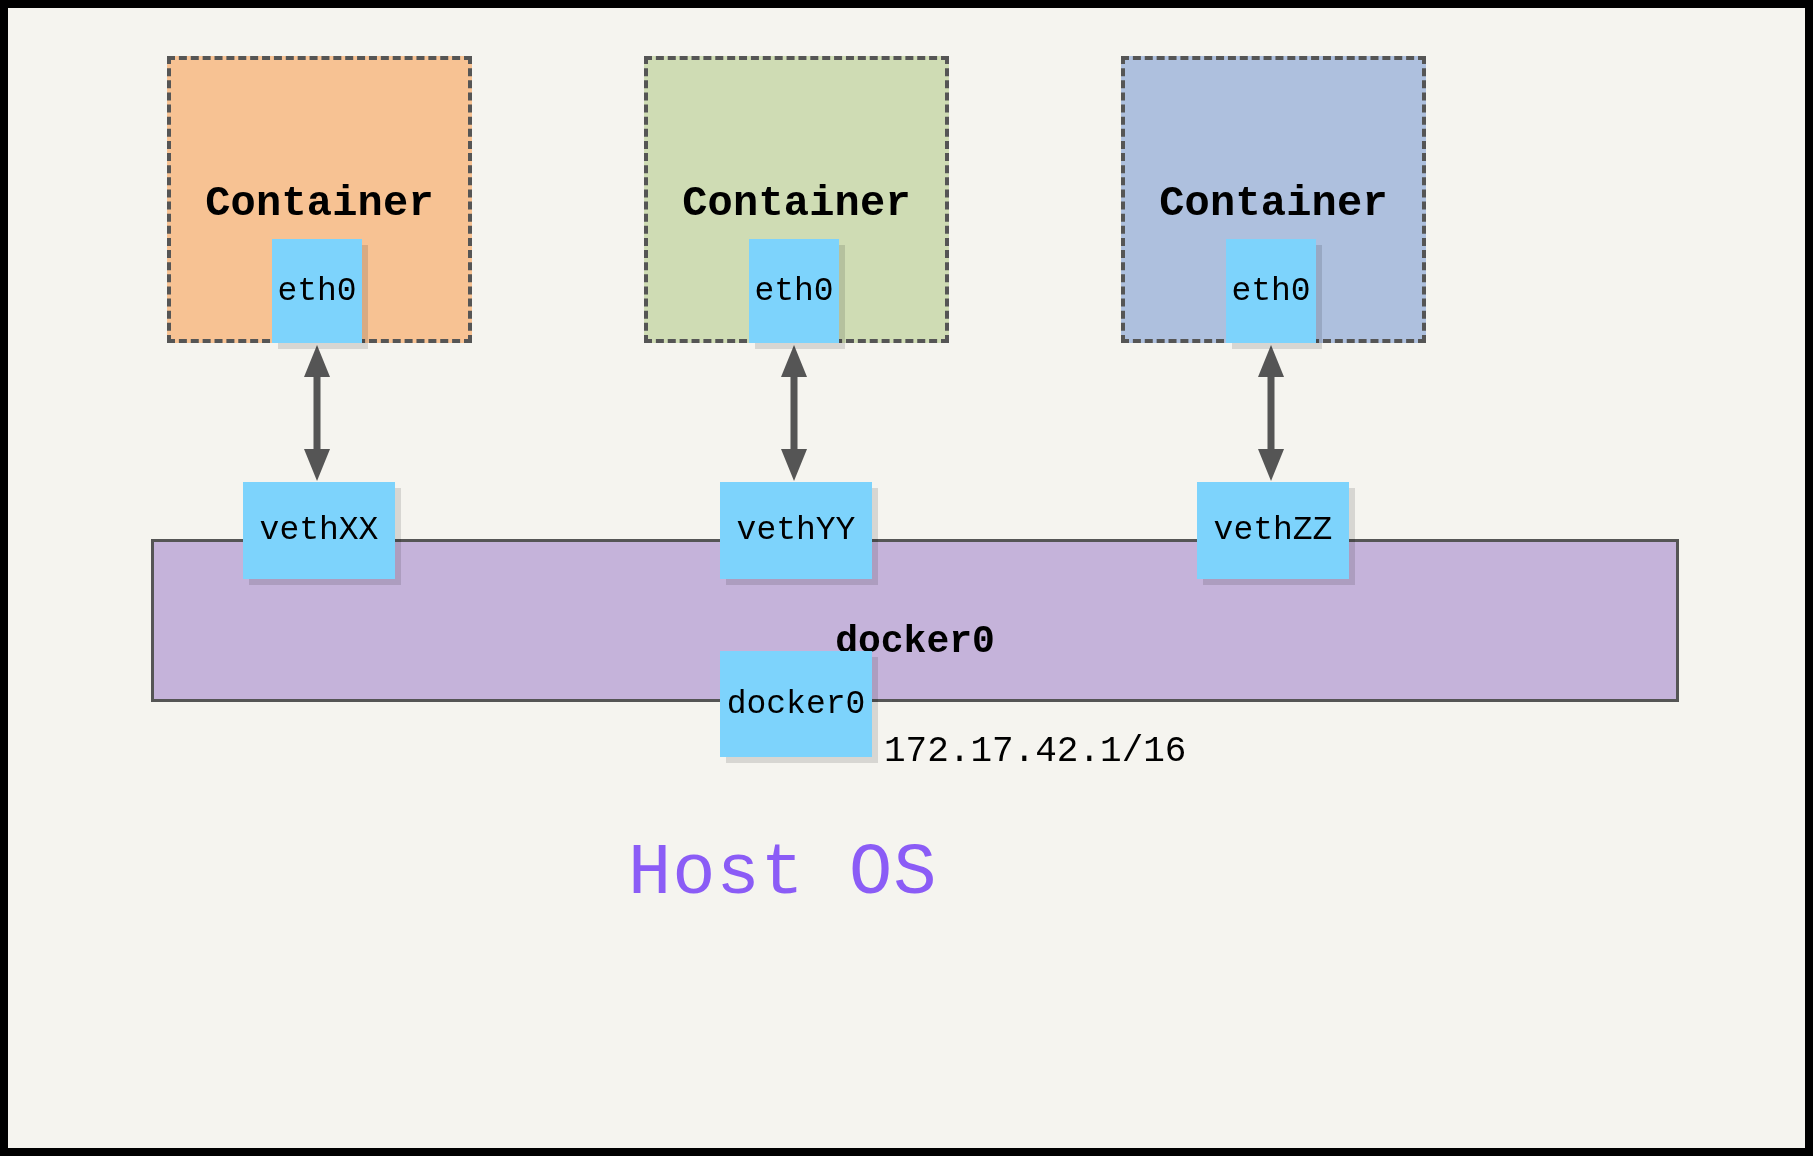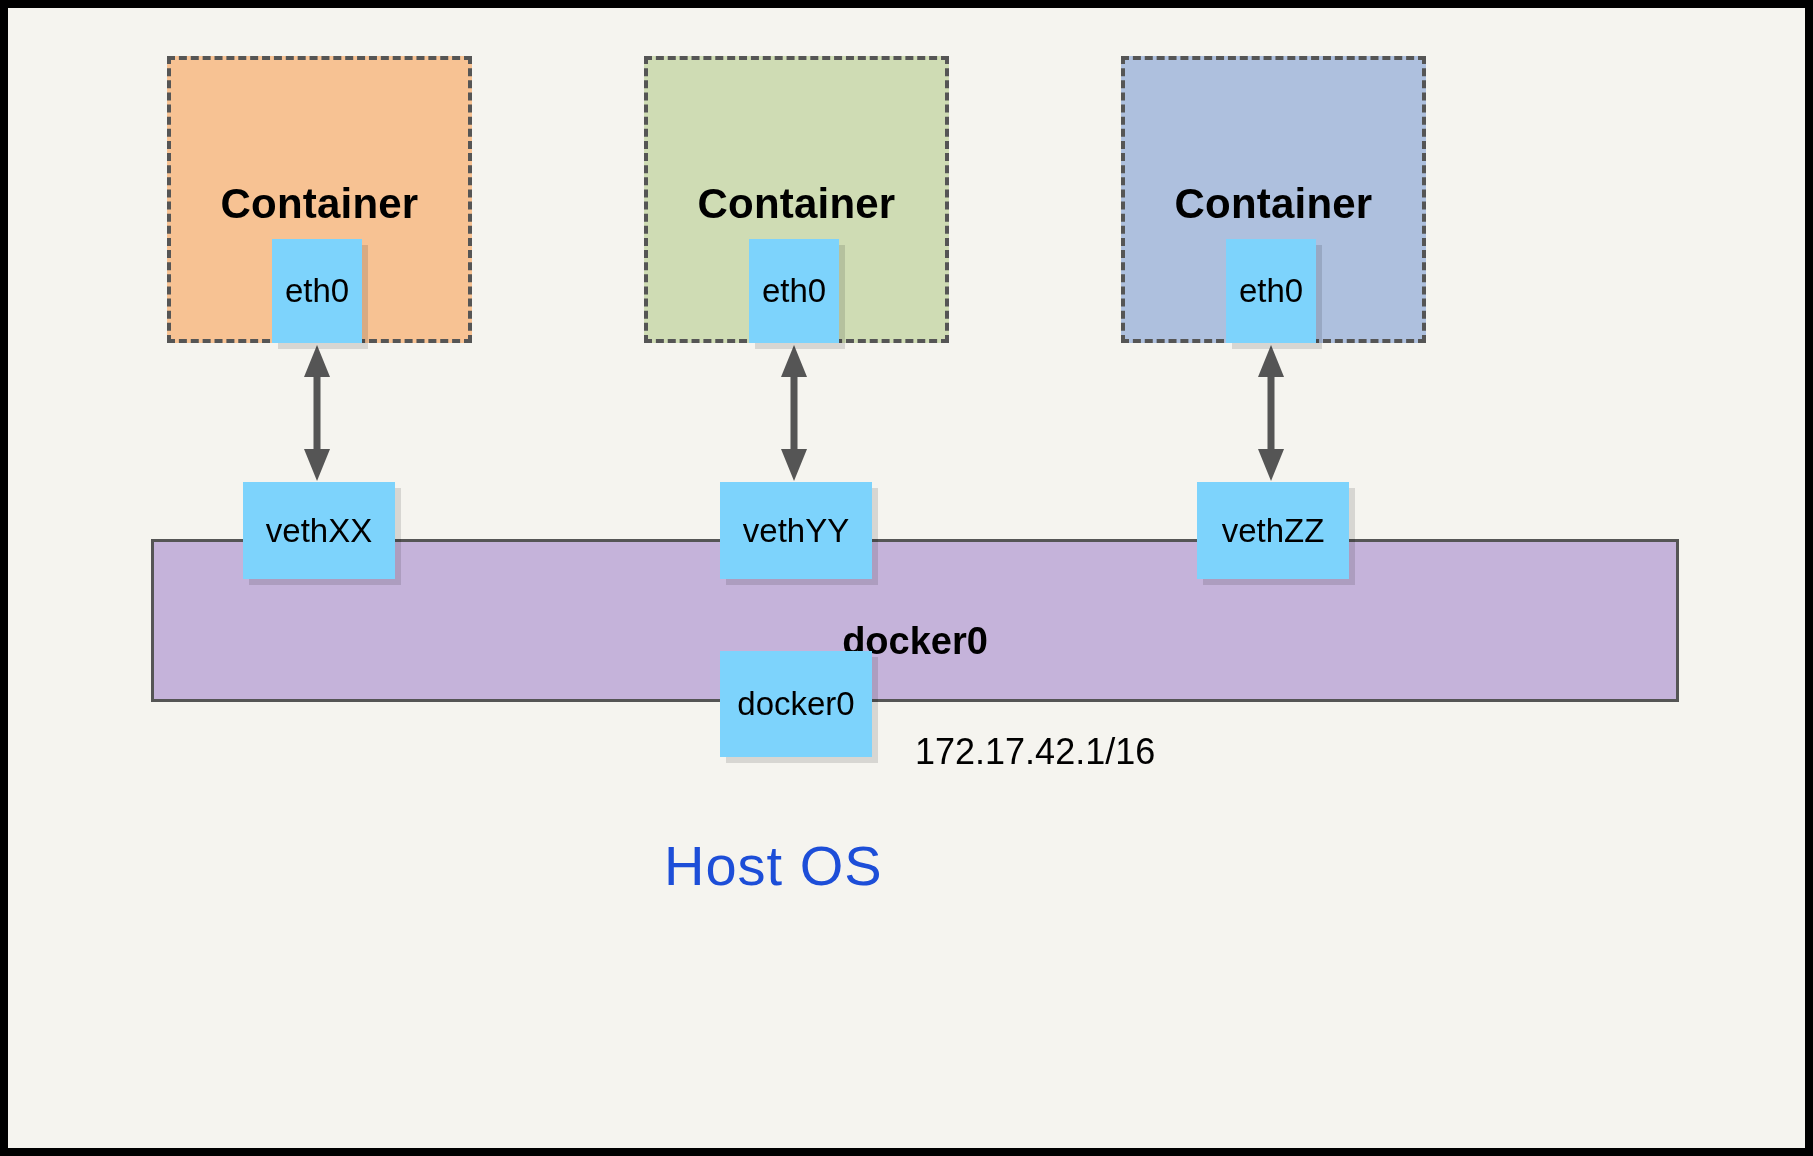--- a/index.html
+++ b/index.html
@@ -9,21 +9,21 @@
     background: #ffffff;
   }
 
   #canvas {
     position: relative;
     width: 1813px;
     height: 1156px;
     background: #f5f4ef;
     border: 8px solid #000000;
     box-sizing: border-box;
-    font-family: Liberation Sans, sans-serif;
+    font-family: Liberation Mono, monospace;
     overflow: hidden;
   }
 
   
   .container-box {
     position: absolute;
     border: 4px dashed #555555;
     box-sizing: border-box;
   }
   .container-title {
@@ -81,26 +81,25 @@
   
   #ip-label {
     position: absolute;
     font-size: 36px;
     color: #000000;
     white-space: nowrap;
     z-index: 5;
   }
   #host-os-label {
     position: absolute;
-    font-size: 56px;
-    color: #1d4ed8;
+    font-size: 72px;
+    color: #8b5cf6;
     white-space: nowrap;
     letter-spacing: 1px;
     z-index: 5;
-    margin-left: 36px;
   }
 </style>
 </head>
 <body>
 
 <div id="canvas">
 
   <div class="container-box" style="left:159px; top:48px; width:305px; height:287px; background:#f7c293;">
     <div class="container-title">Container</div>
   </div>
@@ -153,17 +152,17 @@
   </div>
 
   <div class="iface" style="left:712px; top:474px; width:152px; height:97px;">
     <span>vethYY</span>
   </div>
 
   <div class="iface" style="left:712px; top:643px; width:152px; height:106px;">
     <span>docker0</span>
   </div>
 
-  <div id="ip-label" style="left:876px; top:723px;margin-left:31px;">172.17.42.1/16</div>
+  <div id="ip-label" style="left:876px; top:723px;">172.17.42.1/16</div>
 
   <div id="host-os-label" style="left:620px; top:825px;">Host OS</div>
 
 </div>
 
 </body></html>

